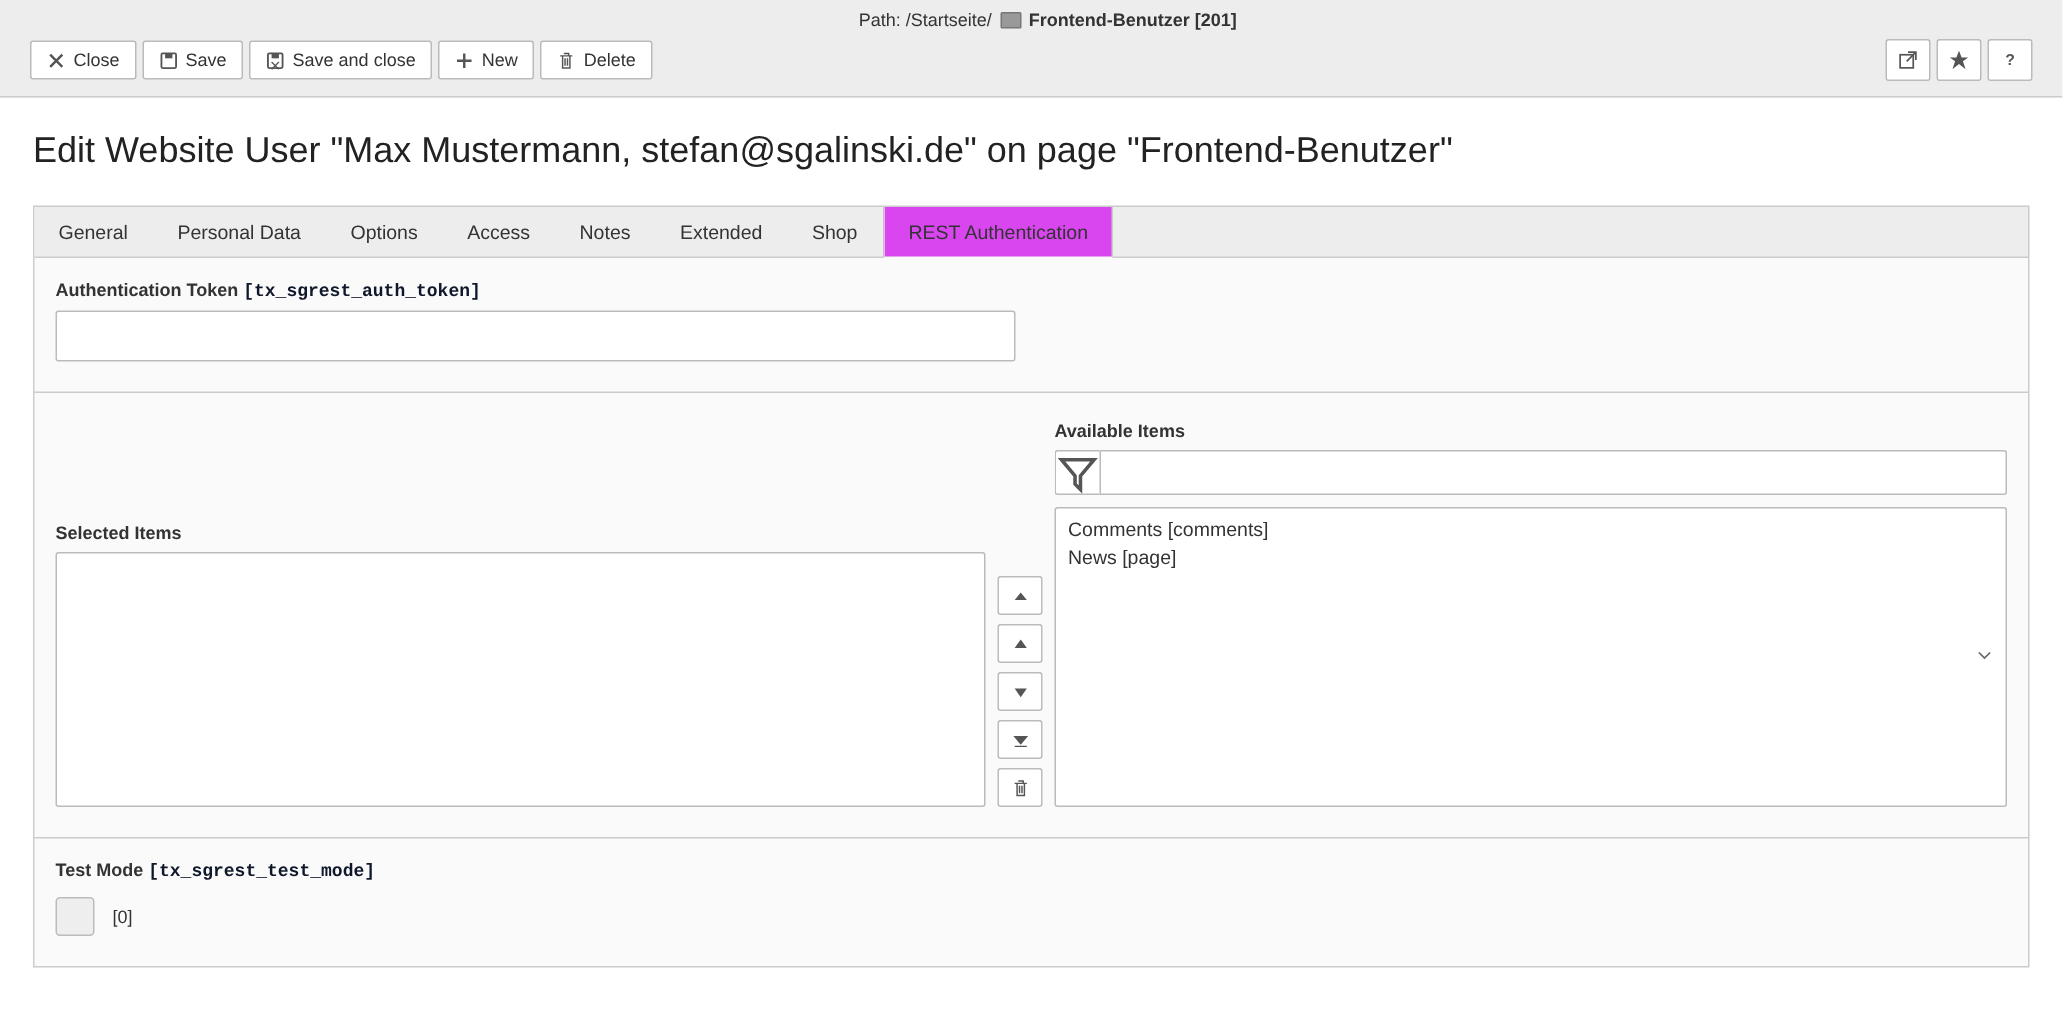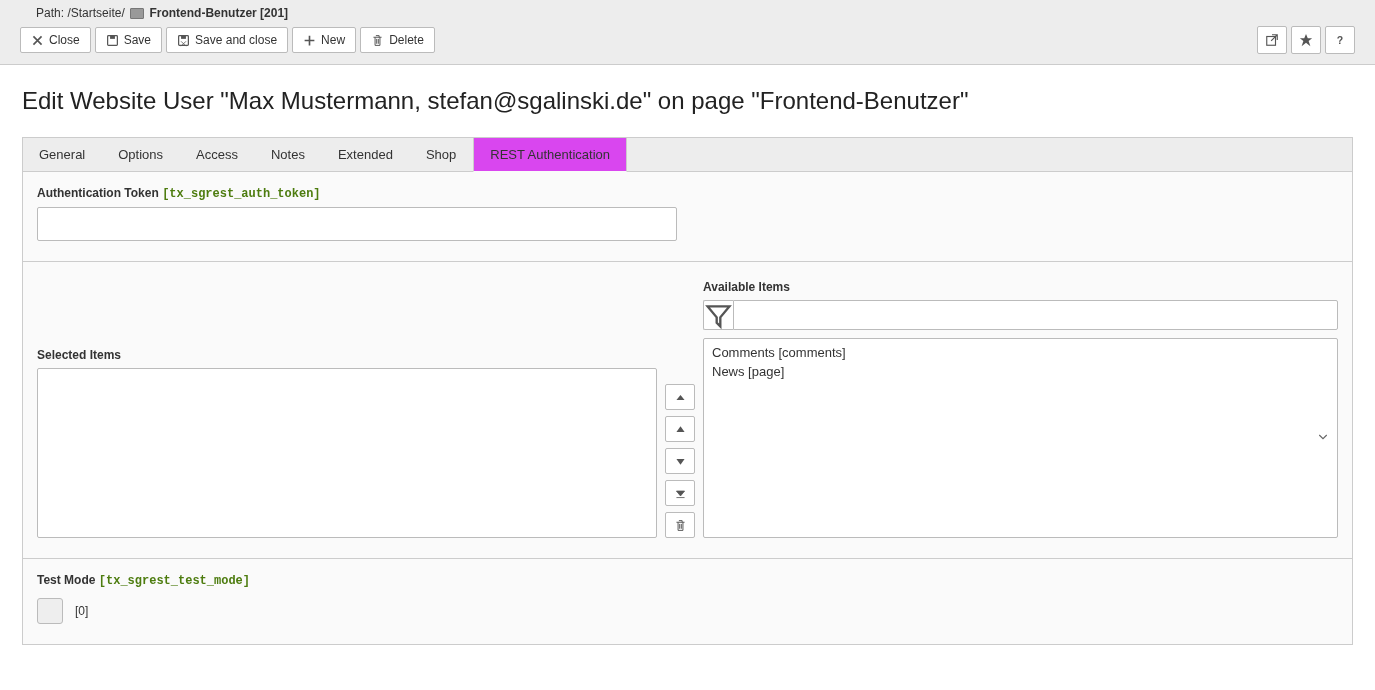--- a/index.html
+++ b/index.html
@@ -9,23 +9,24 @@
     font-size: 12px;
     color: #333;
     background: #fff;
   }
   .topbar {
     background: #ededed;
     border-bottom: 1px solid #ccc;
     padding: 0;
   }
   .path-row {
-    text-align: left;
-    padding: 6px 20px 2px 36px;
-    font-size: 12px;
+    text-align: center;
+    padding: 6px 20px 2px 20px;
+    font-size: 12px;
+    margin-left: 22px;
   }
   .path-row b { font-weight: bold; }
   .folder-icon {
     display: inline-block;
     width: 14px;
     height: 11px;
     background: #999;
     border: 1px solid #777;
     vertical-align: middle;
     margin: 0 2px;
@@ -103,21 +104,21 @@
     border-bottom: 1px solid #ccc;
   }
   .section:last-child { border-bottom: none; }
   .field-label {
     font-weight: bold;
     font-size: 12px;
     margin-bottom: 6px;
     display: block;
   }
   .tech-name {
-    color: #4d7c0f;
+    color: #0f172a;
     font-family: "Courier New", monospace;
     font-weight: bold;
     font-size: 12px;
   }
   .text-input {
     width: 640px;
     height: 34px;
     border: 1px solid #bbb;
     border-radius: 2px;
     padding: 4px 8px;
@@ -288,20 +289,21 @@
     </div>
   </div>
 </div>
 
 <div class="content">
   <h1>Edit Website User "Max Mustermann, stefan@sgalinski.de" on page "Frontend-Benutzer"</h1>
 
   <div class="tab-wrap">
     <div class="tab-bar">
       <div class="tab">General</div>
+      <div class="tab">Personal Data</div>
       <div class="tab">Options</div>
       <div class="tab">Access</div>
       <div class="tab">Notes</div>
       <div class="tab">Extended</div>
       <div class="tab">Shop</div>
       <div class="tab active">REST Authentication</div>
     </div>
 
     <div class="section">
       <label class="field-label">

